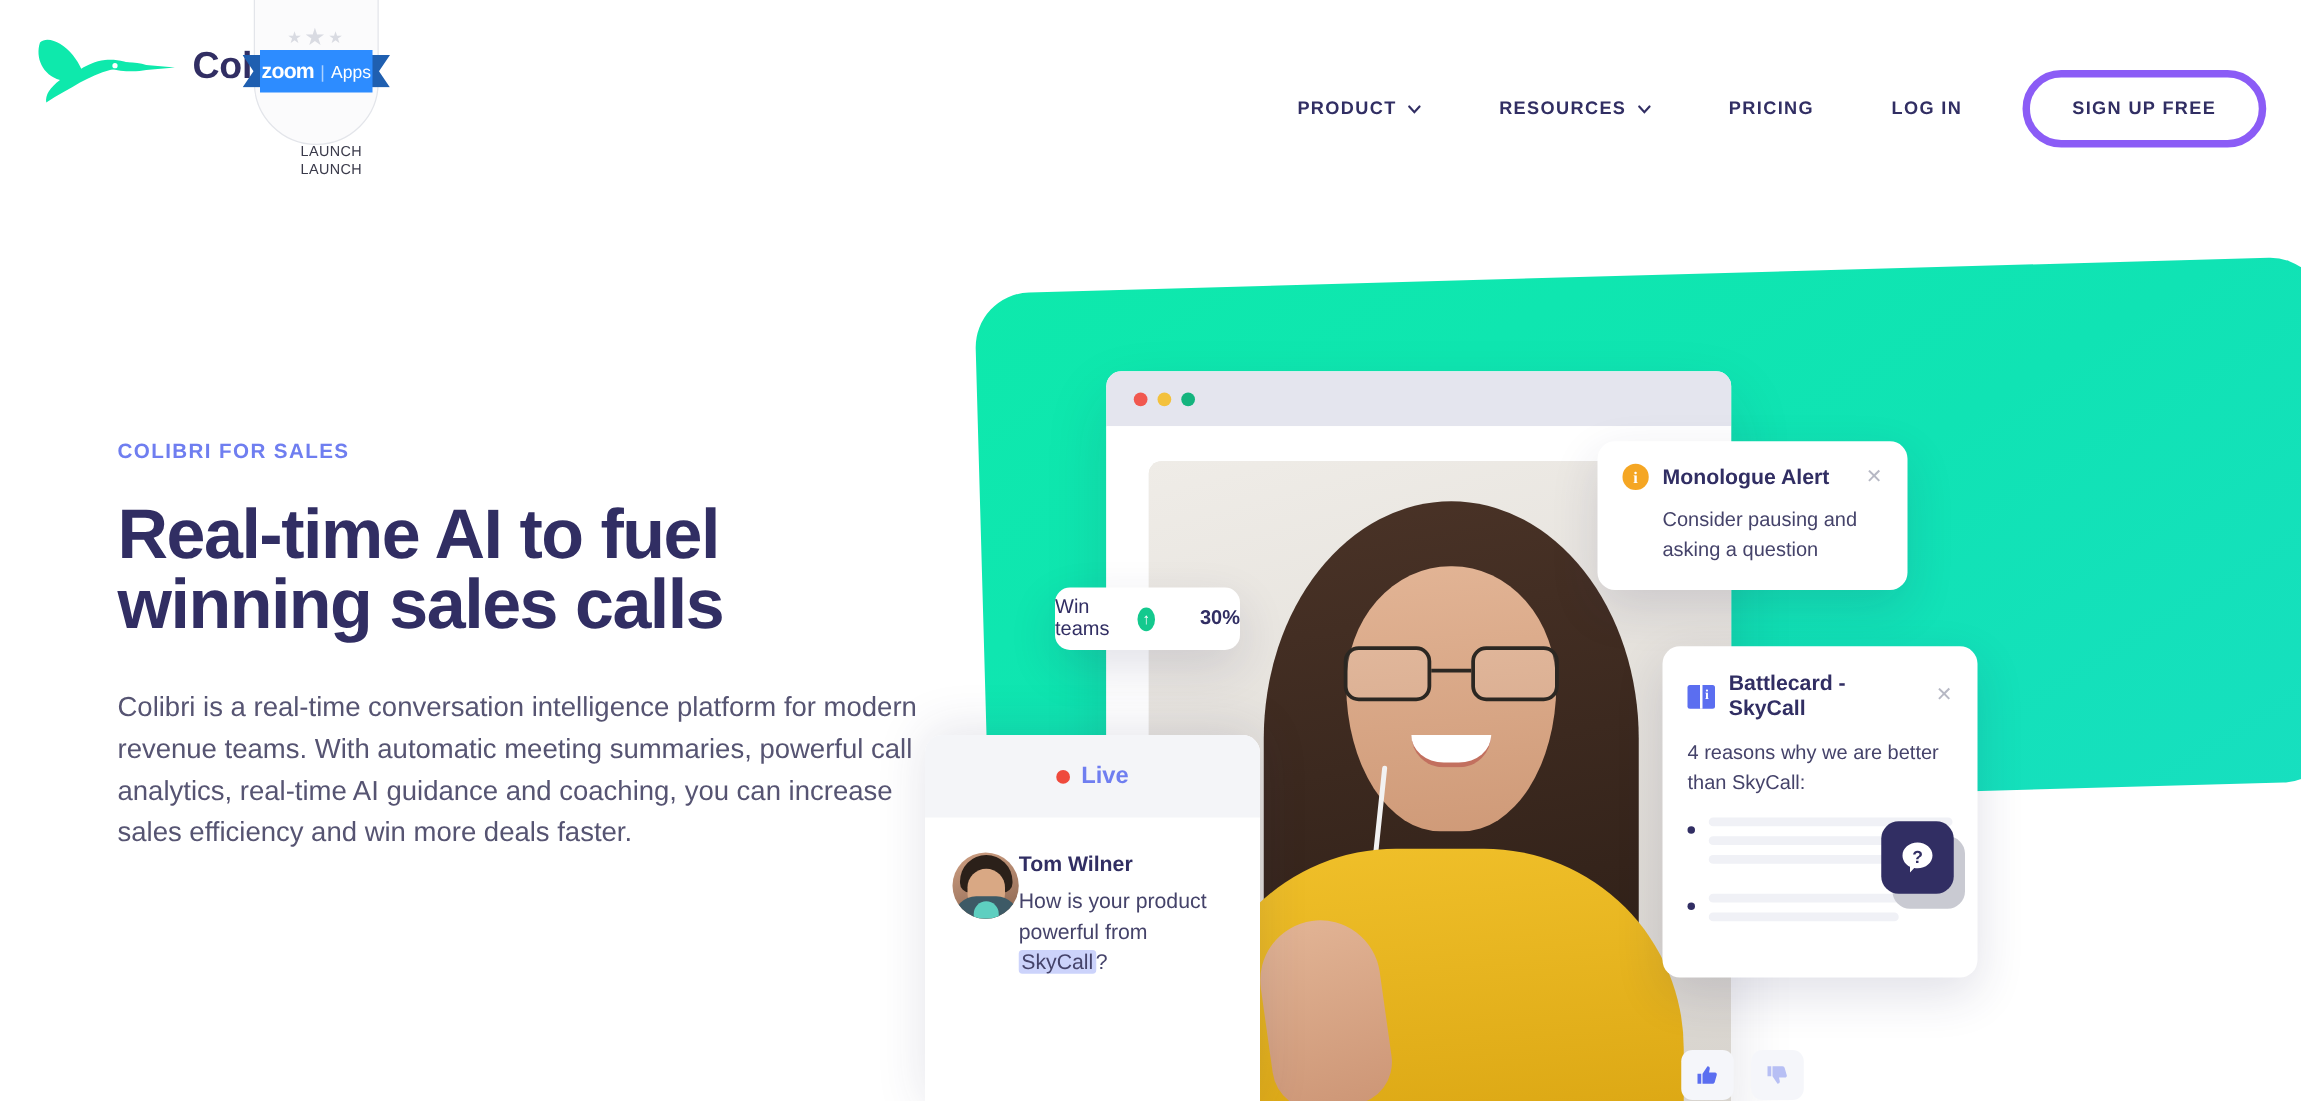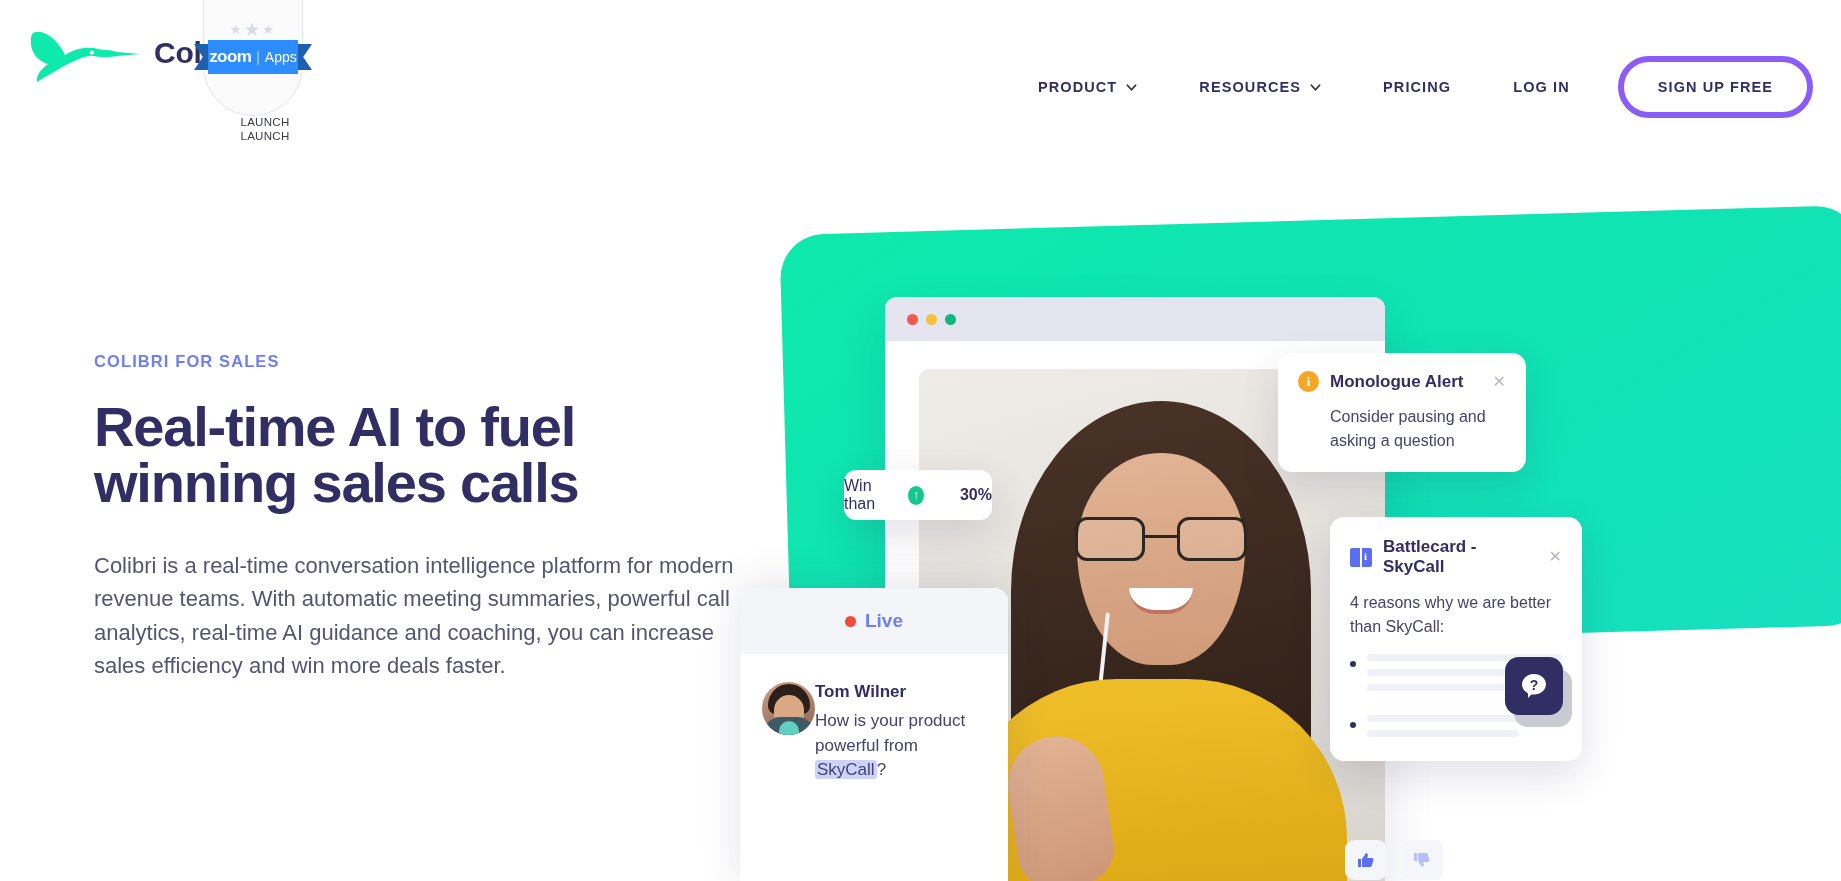--- a/index.html
+++ b/index.html
@@ -197,21 +197,21 @@
     border-radius: 12px;
   }
   .wr-label { font-size: 16px; color: #312e63; font-weight: 400; }
   .wr-arrow {
     width: 19px; height: 19px; border-radius: 50%; background: #14c98e;
     display: inline-flex; align-items: center; justify-content: center;
     color: #fff; font-size: 12px; line-height: 1;
   }
   .wr-val { font-size: 16px; color: #312e63; font-weight: 700; margin-left: 26px; }
 
-  .card-battle { left: 570px; top: 337px; width: 252px; padding: 20px 20px 0; }
+  .card-battle { left: 570px; top: 337px; width: 252px; padding: 20px 20px 21px; }
   .book-icon {
     width: 22px; height: 19px; background: #5b6ef0; border-radius: 2px;
     position: relative; flex-shrink: 0;
   }
   .book-icon::after {
     content: ""; position: absolute; left: 10px; top: 0; width: 1.5px; height: 19px; background: #fff;
   }
   .book-icon::before {
     content: "i"; position: absolute; left: 14px; top: 2px; color: #fff;
     font-size: 11px; font-weight: 700; font-family: "Liberation Serif", serif;
@@ -364,21 +364,21 @@
           </div>
           <div class="p-smile"></div>
           <div class="p-cord"></div>
           <div class="p-body"></div>
           <div class="p-hand"></div>
         </div>
       </div>
     </div>
 
     <div class="card card-winrate">
-      <span class="wr-label">Win than</span>
+      <span class="wr-label">Win teams</span>
       <span class="wr-arrow">↑</span>
       <span class="wr-val">30%</span>
     </div>
 
     <div class="card card-monologue">
       <div class="card-head">
         <span class="icon-circle">i</span>
         <span class="card-title">Monologue Alert</span>
         <span class="card-close">✕</span>
       </div>

